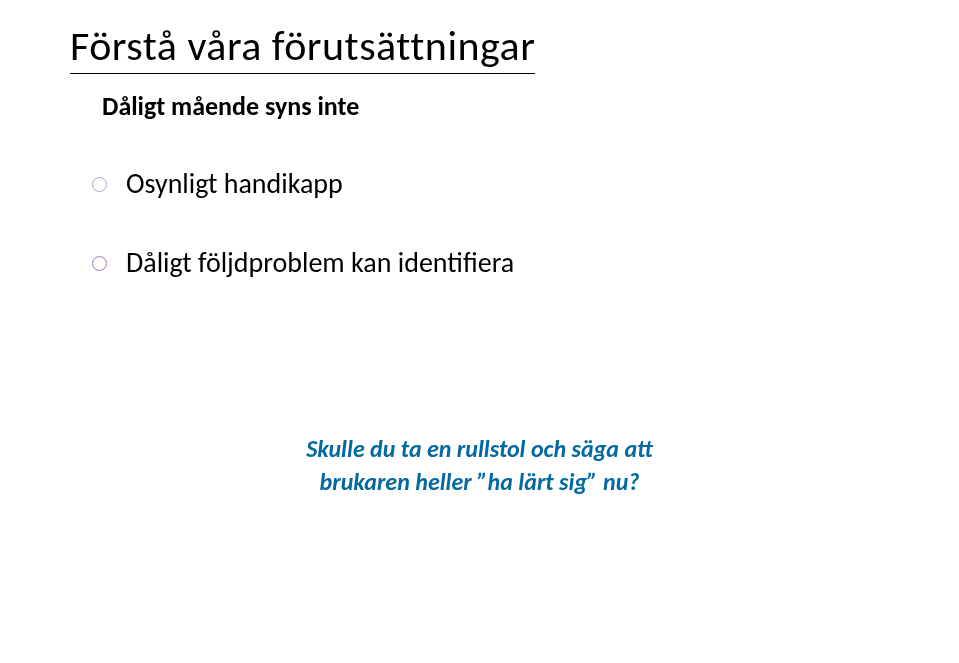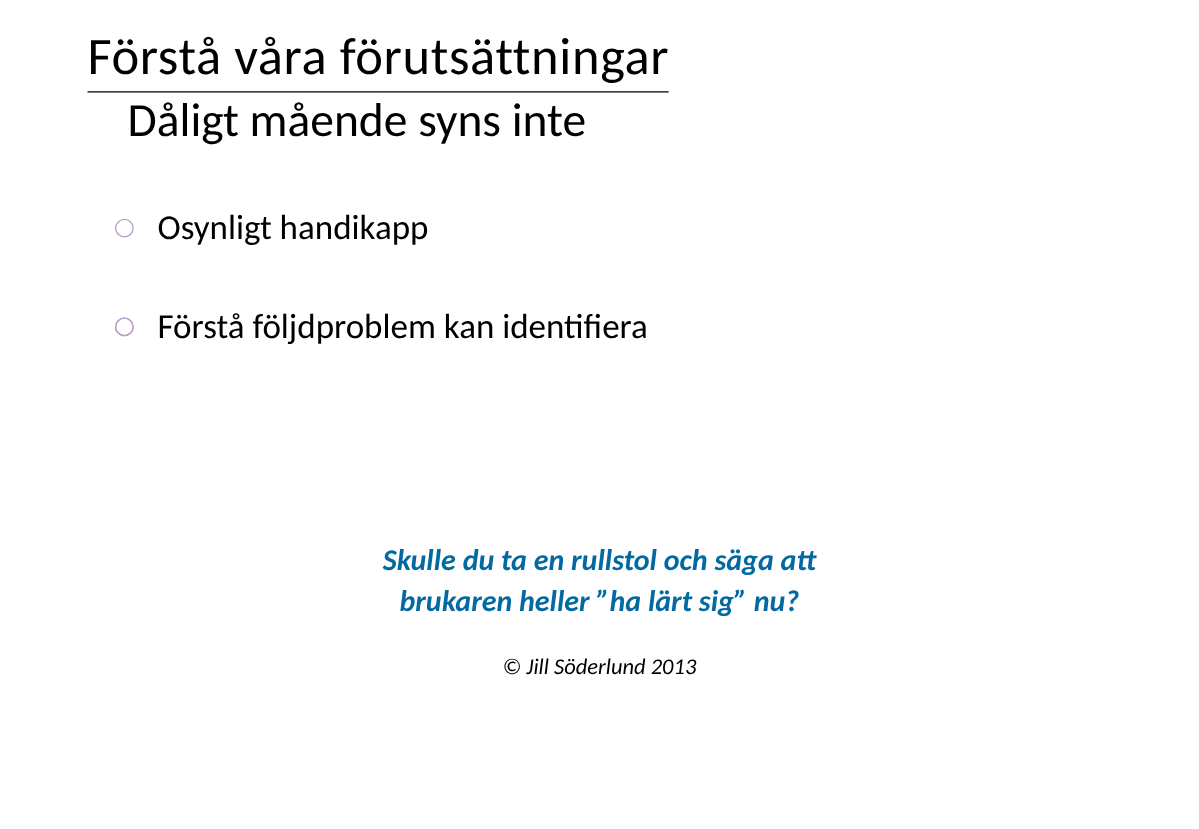--- a/index.html
+++ b/index.html
@@ -21,23 +21,23 @@
   }
   .title {
     font-size: 42px;
     font-weight: 400;
     border-bottom: 1.5px solid #000;
     display: inline-block;
     padding-bottom: 2px;
     letter-spacing: 0.5px;
   }
   .subtitle {
-    font-size: 38px;
-    font-weight: 400;
-    margin-top: 0px;
+    font-size: 26px;
+    font-weight: 700;
+    margin-top: 16px;
     padding-left: 32px;
   }
   ul.top {
     list-style: none;
     padding: 0;
     margin: 18px 0 0 22px;
   }
   ul.top > li {
     position: relative;
     padding-left: 34px;
@@ -109,24 +109,23 @@
   </div>
   <div class="subtitle">Dåligt mående syns inte</div>
 
   <ul class="top">
     <li>
       <span>Osynligt handikapp</span>
     </li>
     <li>
     </li>
     <li>
-      <span>Förstå följdproblem kan identifiera</span>
+      <span>Dåligt följdproblem kan identifiera</span>
     </li>
   </ul>
 
   <div class="callout-wrap">
     <div>Skulle du ta en rullstol och säga att</div>
     <div>brukaren heller ”ha lärt sig” nu?</div>
   </div>
 
-  <div class="footer">© Jill Söderlund 2013</div>
 
 </div>
 
 </body></html>

